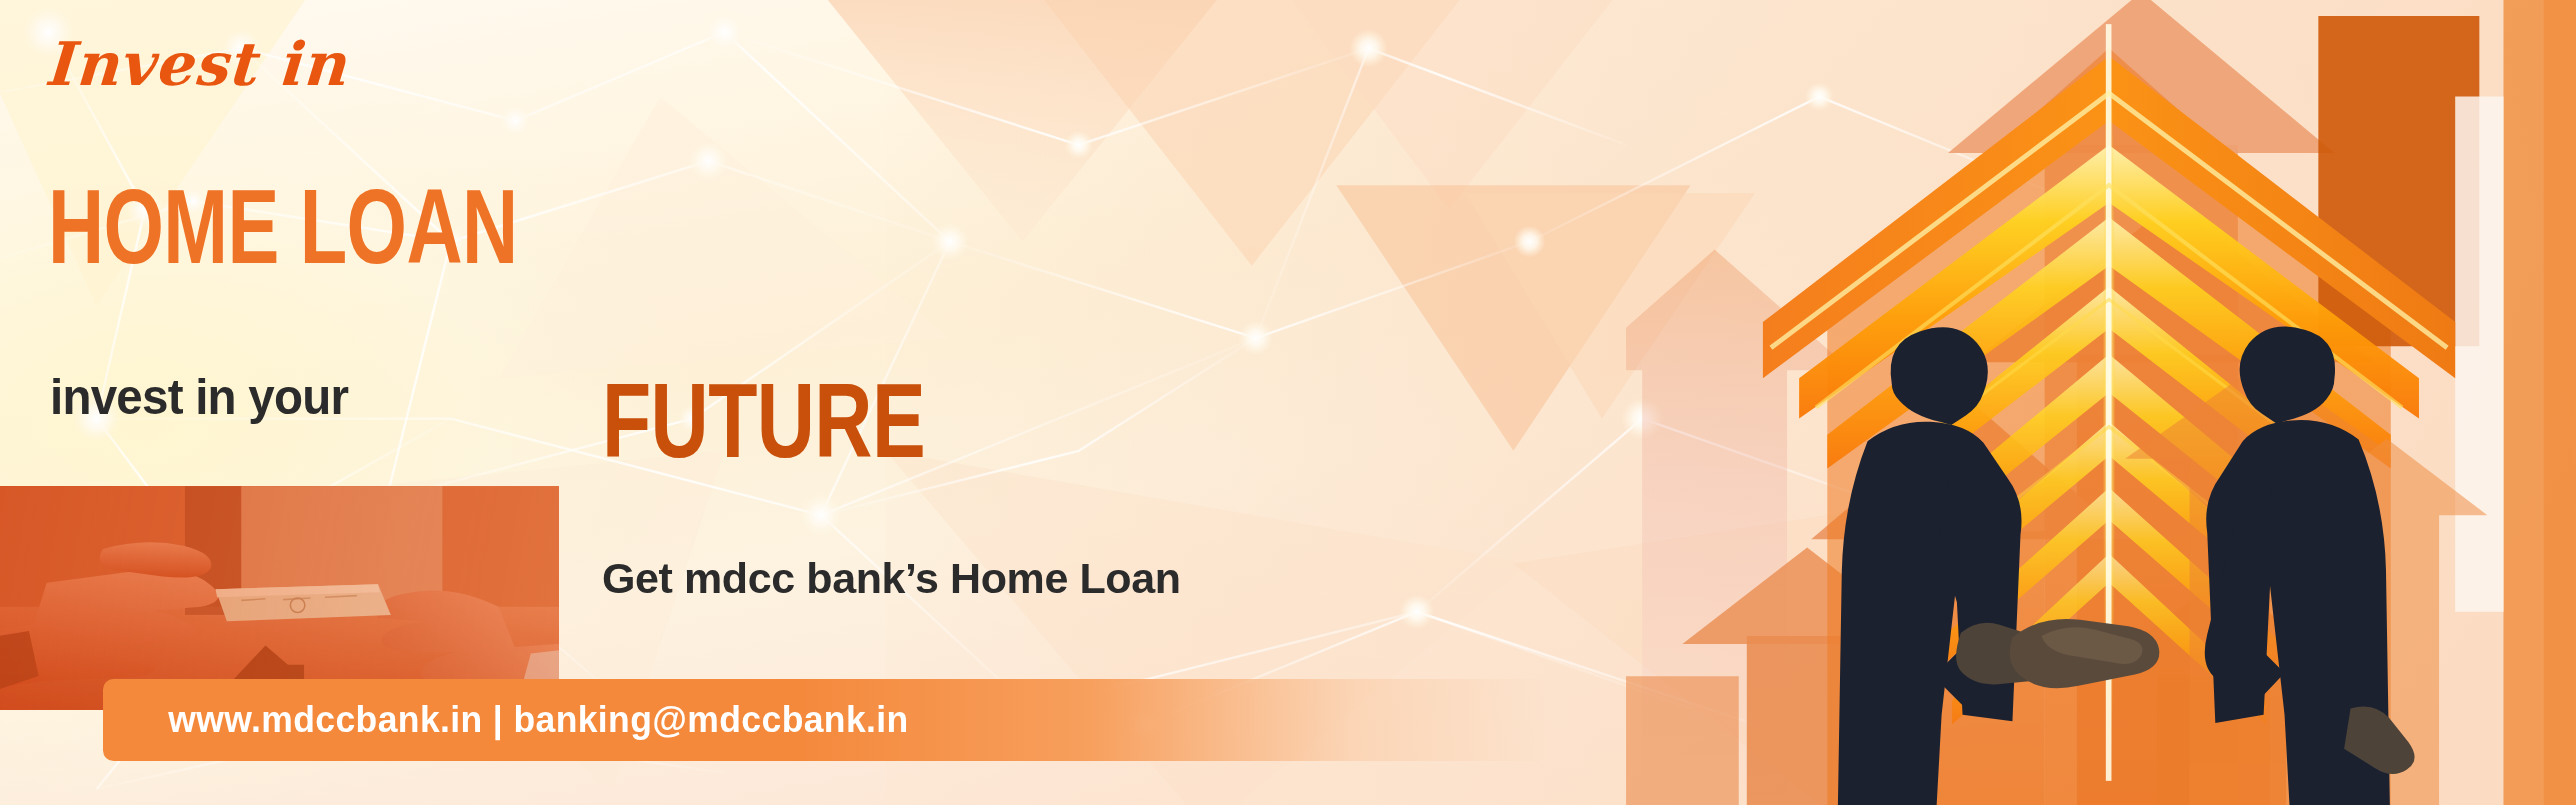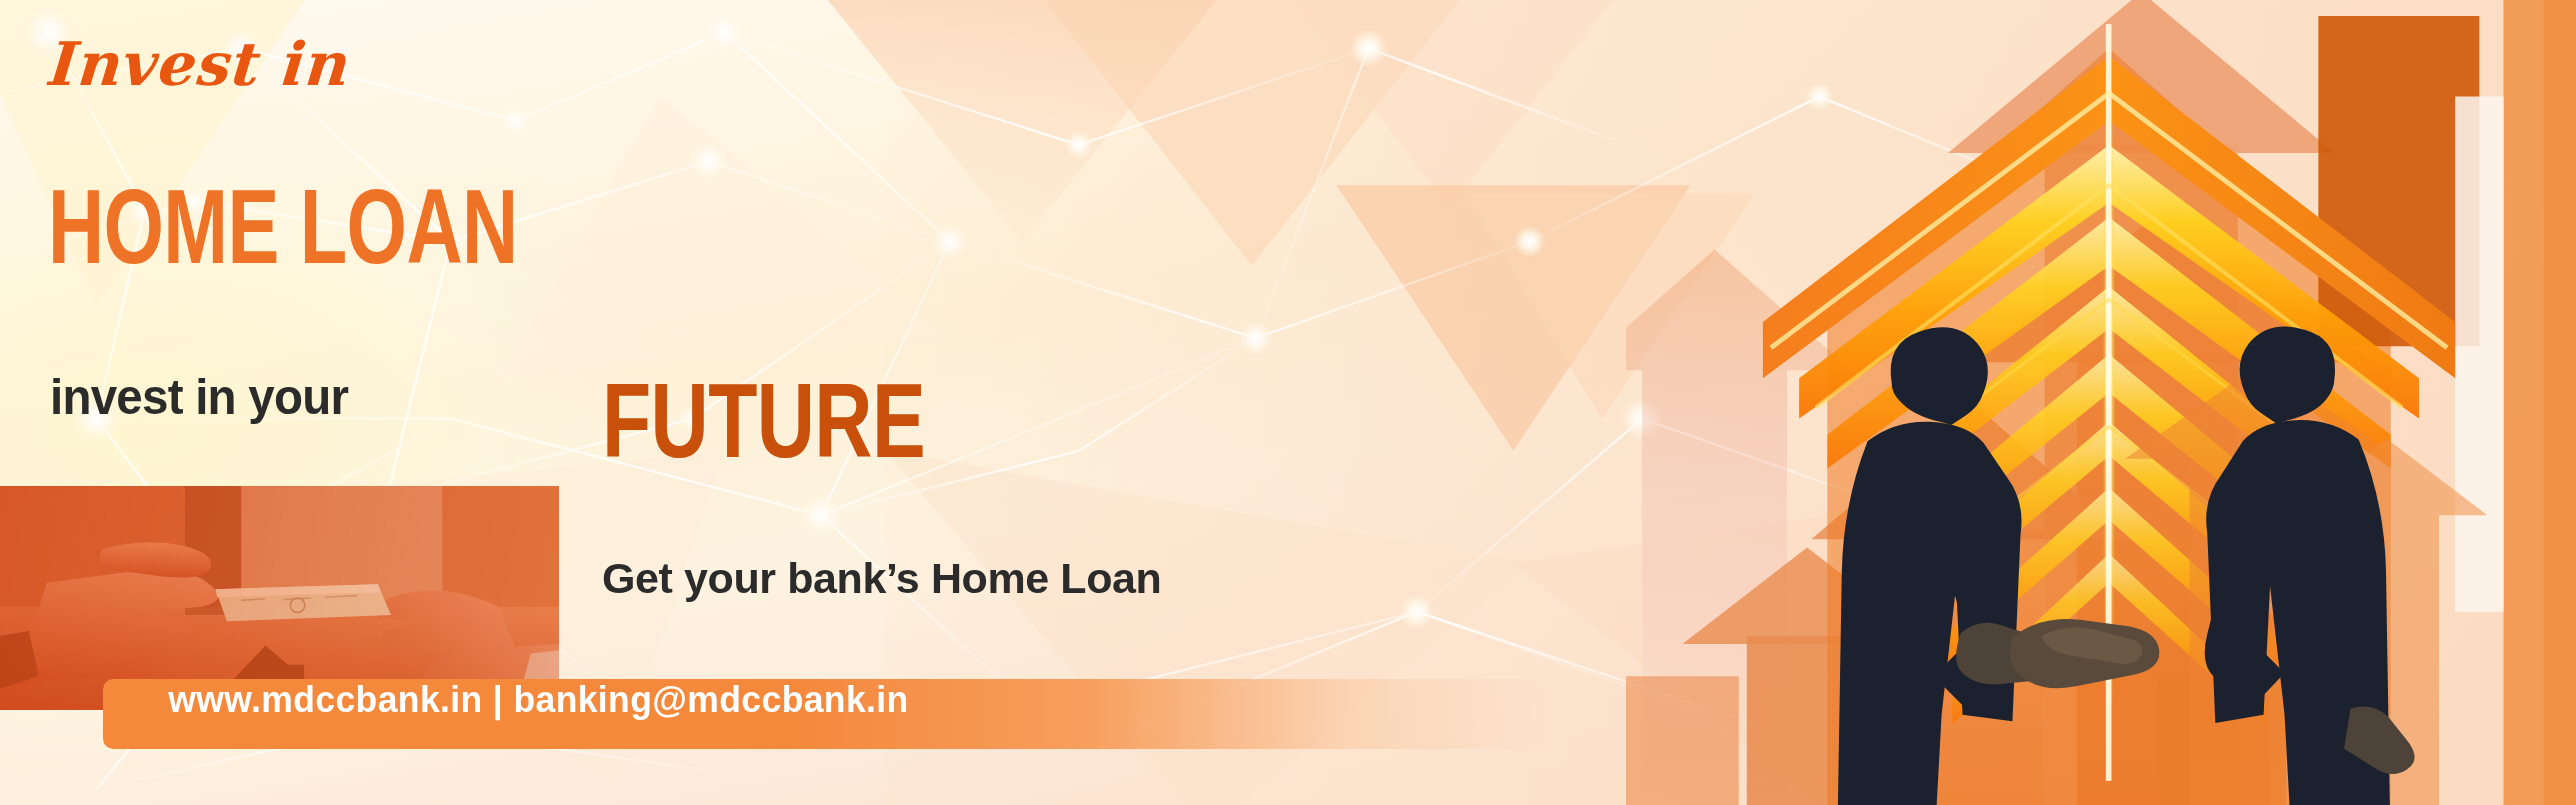--- a/index.html
+++ b/index.html
@@ -51,23 +51,23 @@
     white-space:nowrap;
   }
   
   .photo-strip{
     position:absolute;left:0;top:486px;width:559px;height:224px;overflow:hidden;
     background:linear-gradient(125deg,#e2702f 0%,#ea8047 30%,#f0a275 60%,#e9834c 100%);
   }
   .photo-tint{position:absolute;inset:0;background:linear-gradient(100deg,rgba(226,104,38,.62),rgba(240,150,104,.42));mix-blend-mode:multiply;}
   
   .url-bar{
-    position:absolute;left:103px;top:679px;width:1449px;height:70px;border-radius:10.5px;
+    position:absolute;left:103px;top:679px;width:1449px;height:82px;border-radius:10.5px;
     background:linear-gradient(90deg,#f4893c 0%,#f4893c 48%,#f79f5d 68%,rgba(250,200,160,.55) 86%,rgba(253,226,203,0) 100%);
-    display:flex;
+    display:flex;align-items:center;
   }
   .url-text{
     color:#fff;font-family:"Liberation Sans",sans-serif;font-weight:700;
     font-size:37px;letter-spacing:0.4px;padding-left:68px;white-space:nowrap;
     transform:scaleX(.96);transform-origin:left center;
   }
   
   .art{position:absolute;left:1626px;top:0;width:950px;height:805px;overflow:hidden;}
 </style>
 </head>
@@ -157,21 +157,21 @@
       <circle cx="860" cy="520" r="18" fill="url(#node)"></circle>
       <circle cx="240" cy="700" r="16" fill="url(#node)"></circle>
       <circle cx="1420" cy="900" r="20" fill="url(#node)"></circle>
     </g>
   </svg>
 
   <div class="txt-invest">Invest in</div>
   <div class="txt-homeloan">HOME LOAN</div>
   <div class="txt-investyour">invest in your</div>
   <div class="txt-future">FUTURE</div>
-  <div class="txt-getloan">Get your bank’s Home Loan</div>
+  <div class="txt-getloan">Get mdcc bank’s Home Loan</div>
 
   <div class="photo-strip">
     <svg width="559" height="224" viewBox="0 0 695 278">
       <defs>
         <linearGradient id="skin" x1="0" y1="0" x2="0" y2="1">
           <stop offset="0" stop-color="#f7b188"></stop>
             <stop offset="1" stop-color="#e3763c"></stop>
         </linearGradient>
         <linearGradient id="skin2" x1="1" y1="0" x2="0" y2="1">
           <stop offset="0" stop-color="#f6ad83"></stop>

